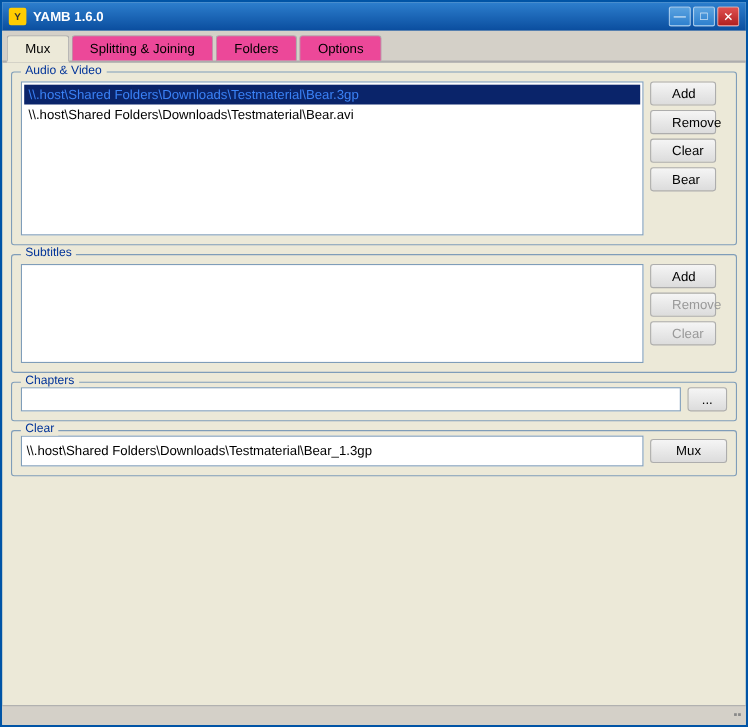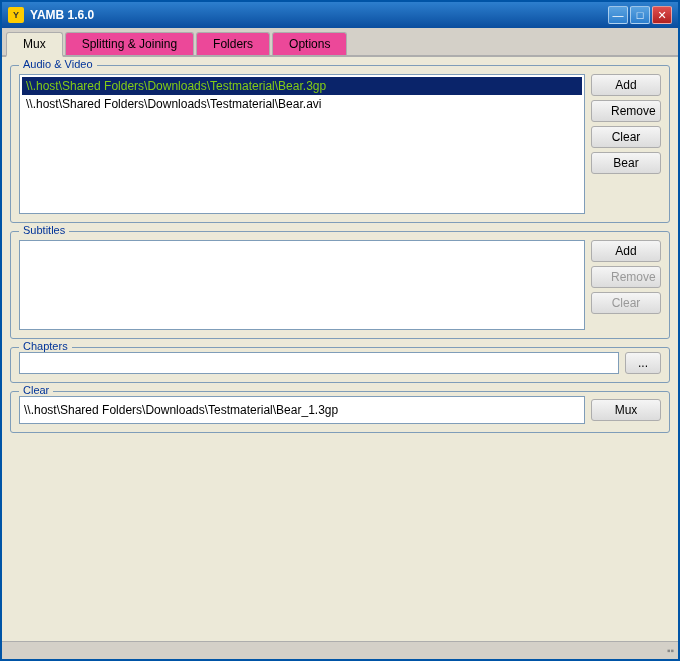--- a/index.html
+++ b/index.html
@@ -131,38 +131,38 @@
       overflow-y: auto;
       padding: 2px;
     }
     .list-item {
       padding: 2px 4px;
       font-size: 12px;
       cursor: default;
     }
     .list-item.selected {
       background: #0a246a;
-      color: #84cc16;
+      color: #3b82f6;
     }
     .btn-group {
       display: flex;
       flex-direction: column;
       gap: 4px;
       width: 70px;
     }
     .btn {
       padding: 3px 19px;
       background: linear-gradient(to bottom, #f5f5f5, #dcdcdc);
       border: 1px solid #adadad;
       border-radius: 3px;
       cursor: pointer;
       font-size: 12px;
       text-align: center;
       color: #000;
-      width: 70px;
+      width: 60px;
     }
     .btn:disabled, .btn.disabled {
       color: #999;
       background: linear-gradient(to bottom, #f5f5f5, #dcdcdc);
       cursor: default;
     }
     .av-group .list-box {
       min-height: 140px;
       max-height: 140px;
     }

